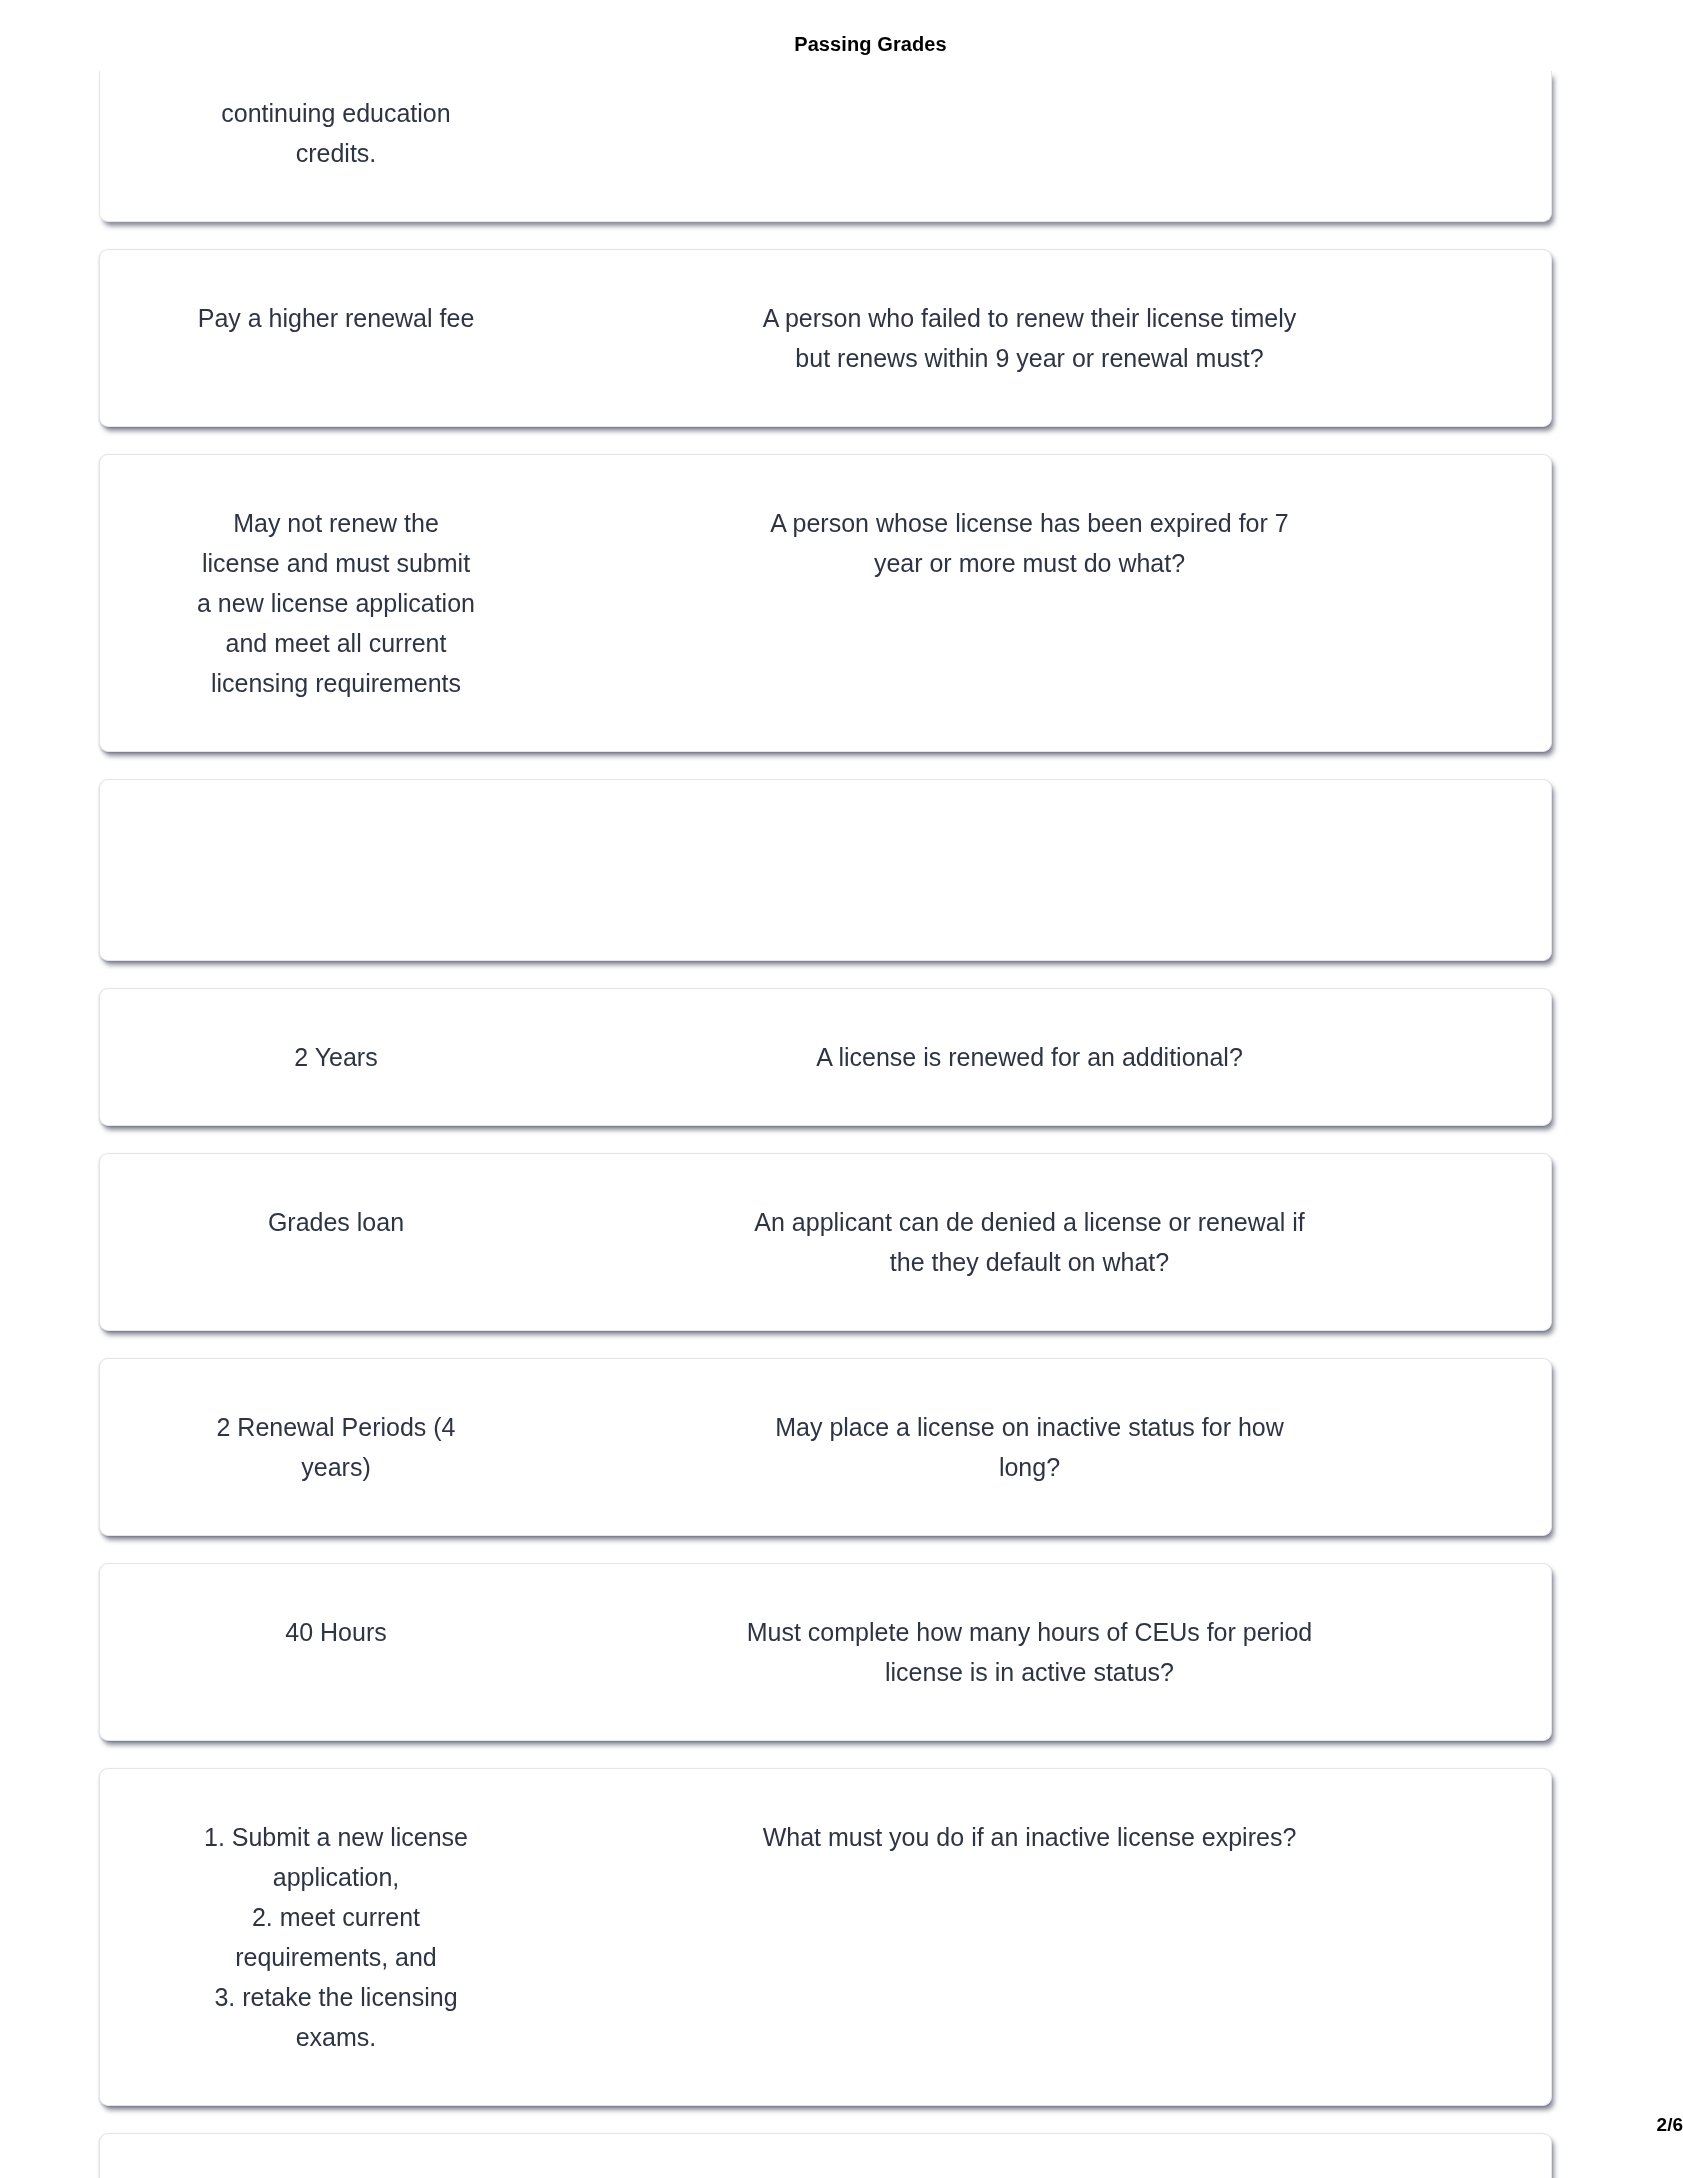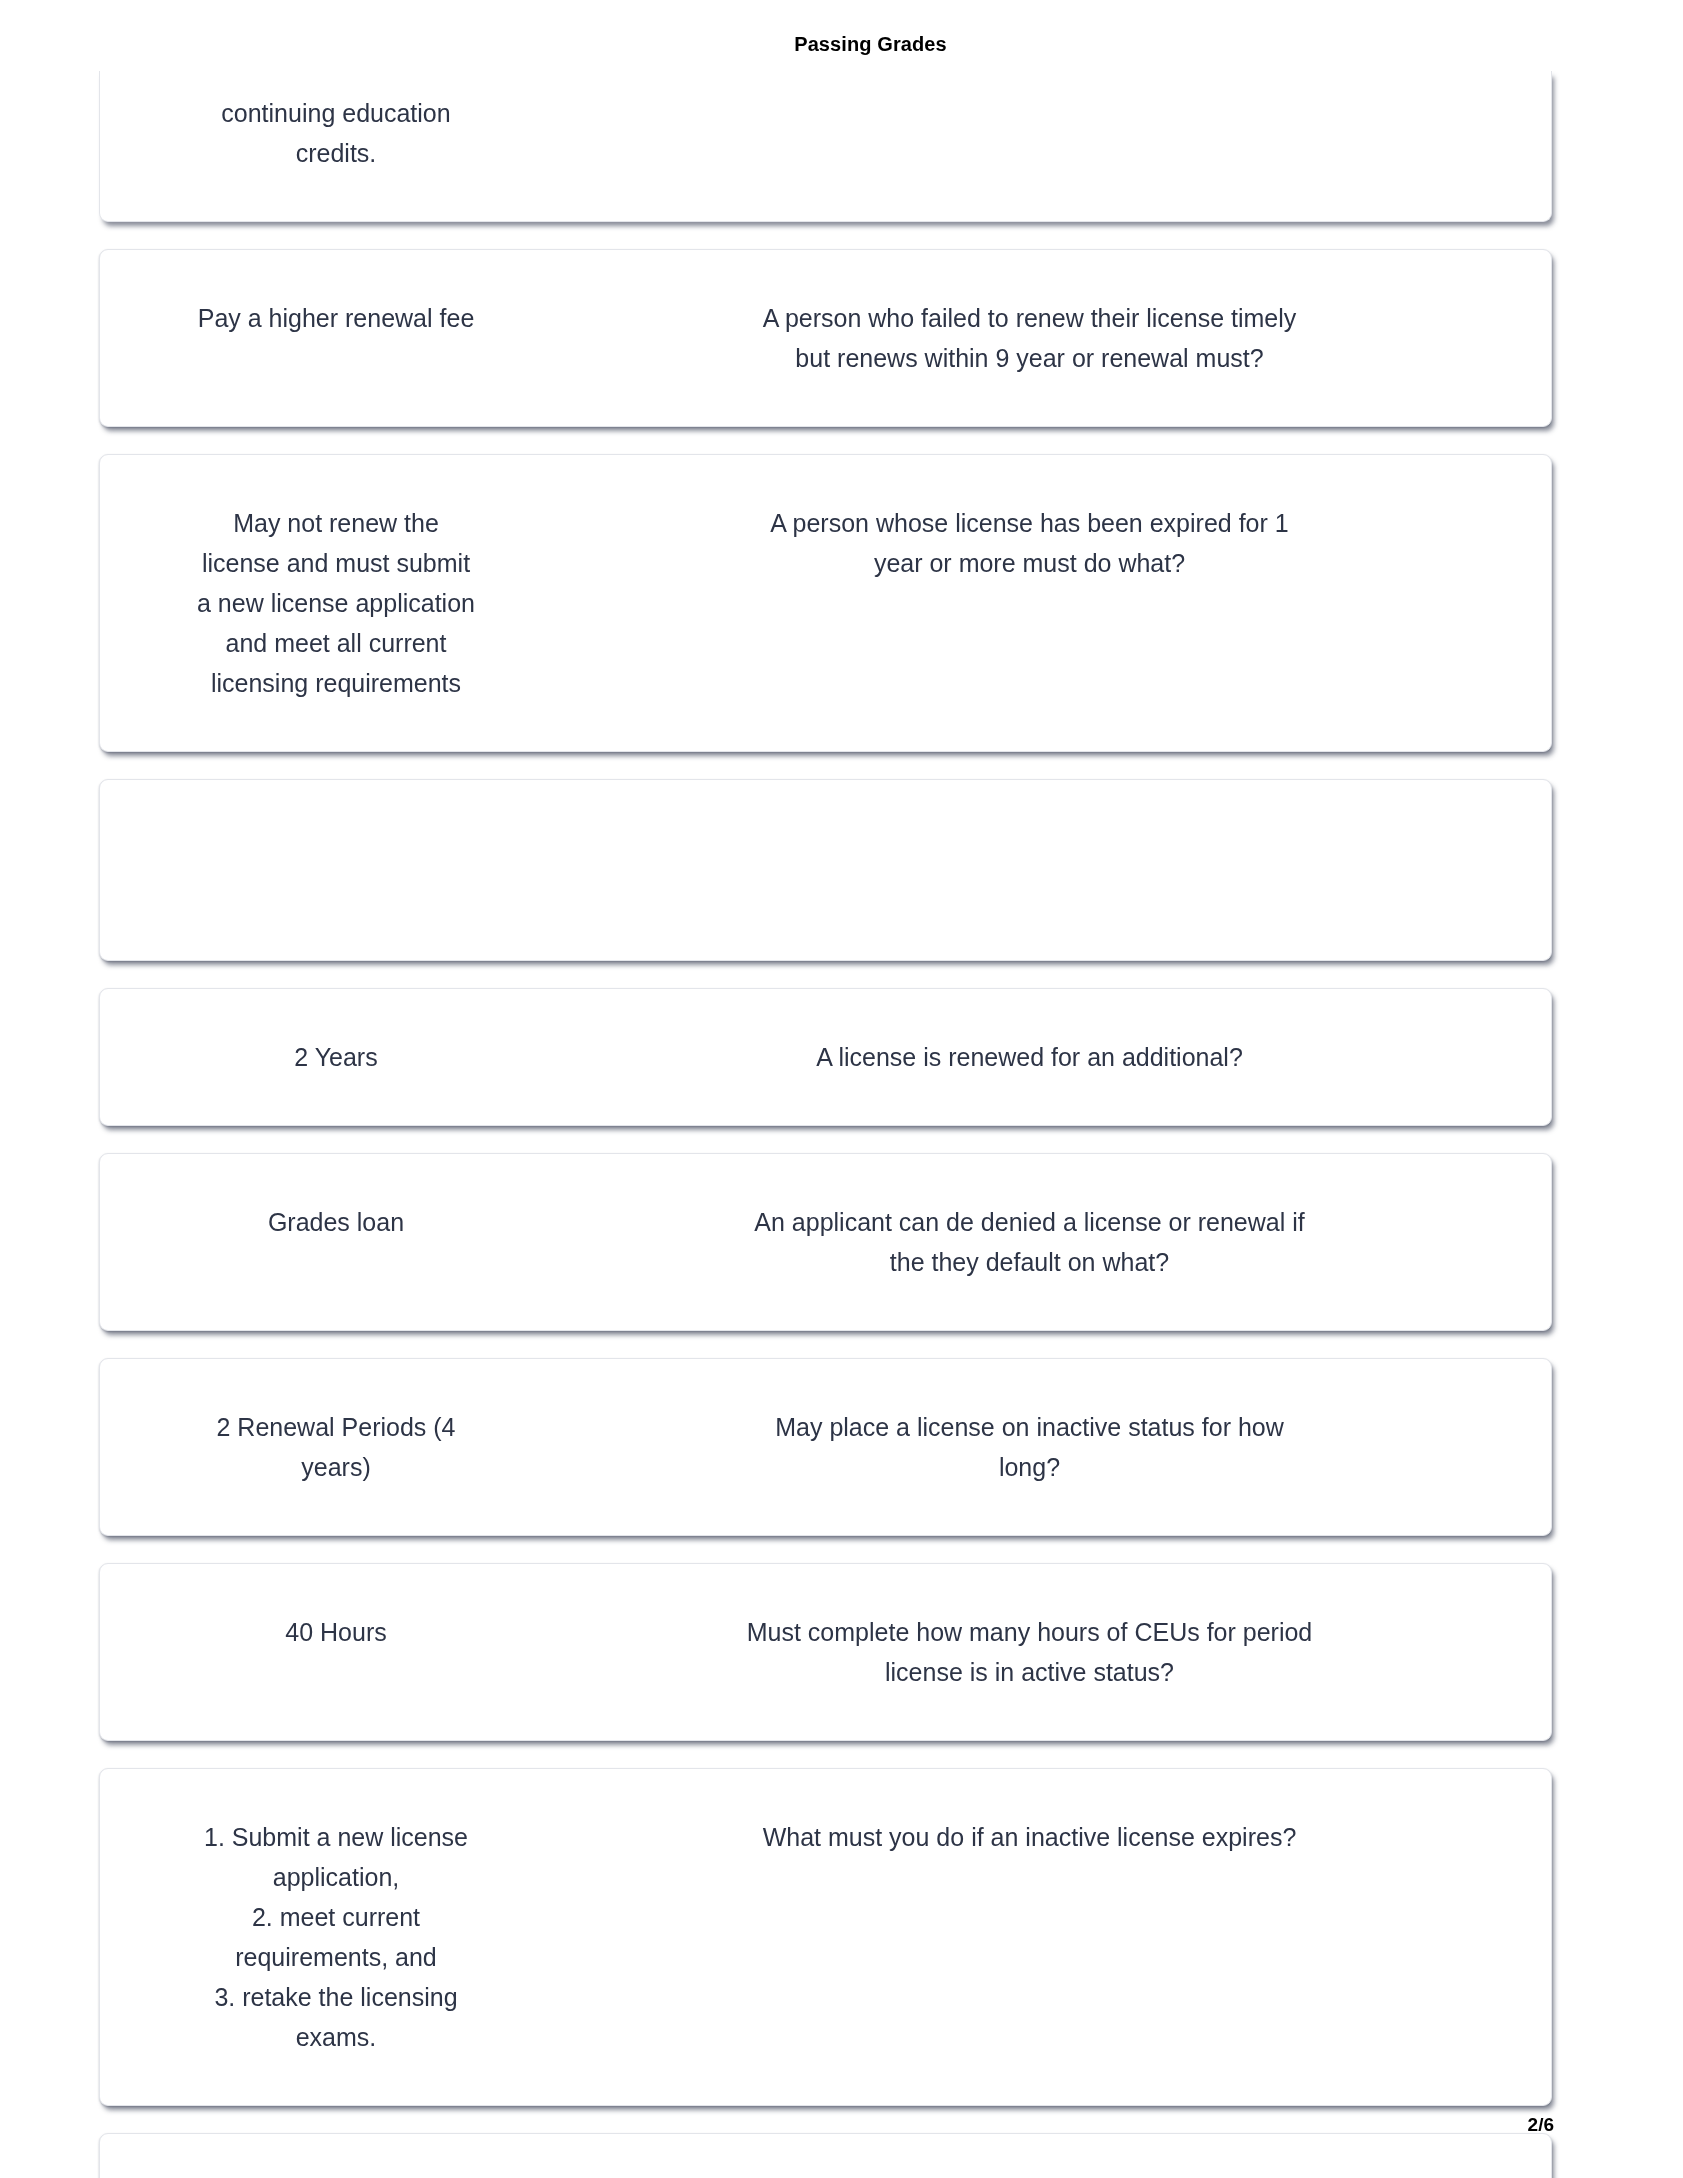--- a/index.html
+++ b/index.html
@@ -91,21 +91,20 @@
     min-height: 182px;
   }
   .flashcard.empty-card .card-text { min-height: 1px; }
 
   
   .page-footer {
     position: absolute;
     bottom: 42px;
     right: 0;
     width: 1683px;
-    padding-right: 129px;
     text-align: right;
   }
   .page-footer-number {
     font-size: 19px;
     font-weight: 700;
     color: #000000;
   }
 </style>
 </head>
 <body>
@@ -138,21 +137,21 @@
 
   <div class="flashcard">
     <div class="card-answer">
       <div class="card-text">May not renew the
 license and must submit
 a new license application
 and meet all current
 licensing requirements</div>
     </div>
     <div class="card-question">
-      <div class="card-text">A person whose license has been expired for 1
+      <div class="card-text">A person whose license has been expired for 7
 year or more must do what?</div>
     </div>
   </div>
 
   <div class="flashcard empty-card">
     <div class="card-answer">
       <div class="card-text"></div>
     </div>
     <div class="card-question">
       <div class="card-text"></div>

